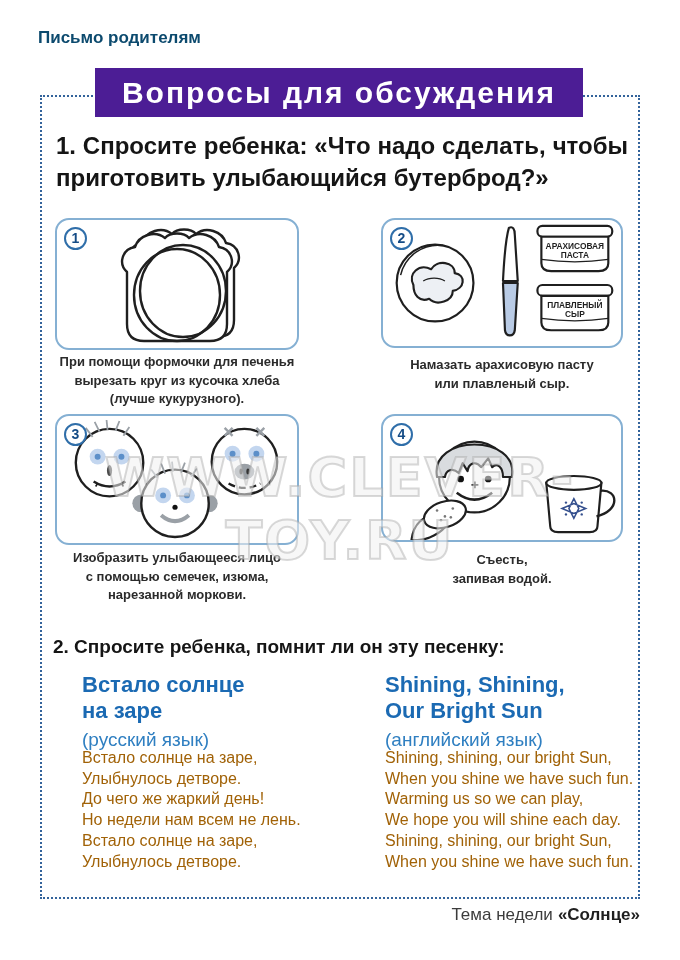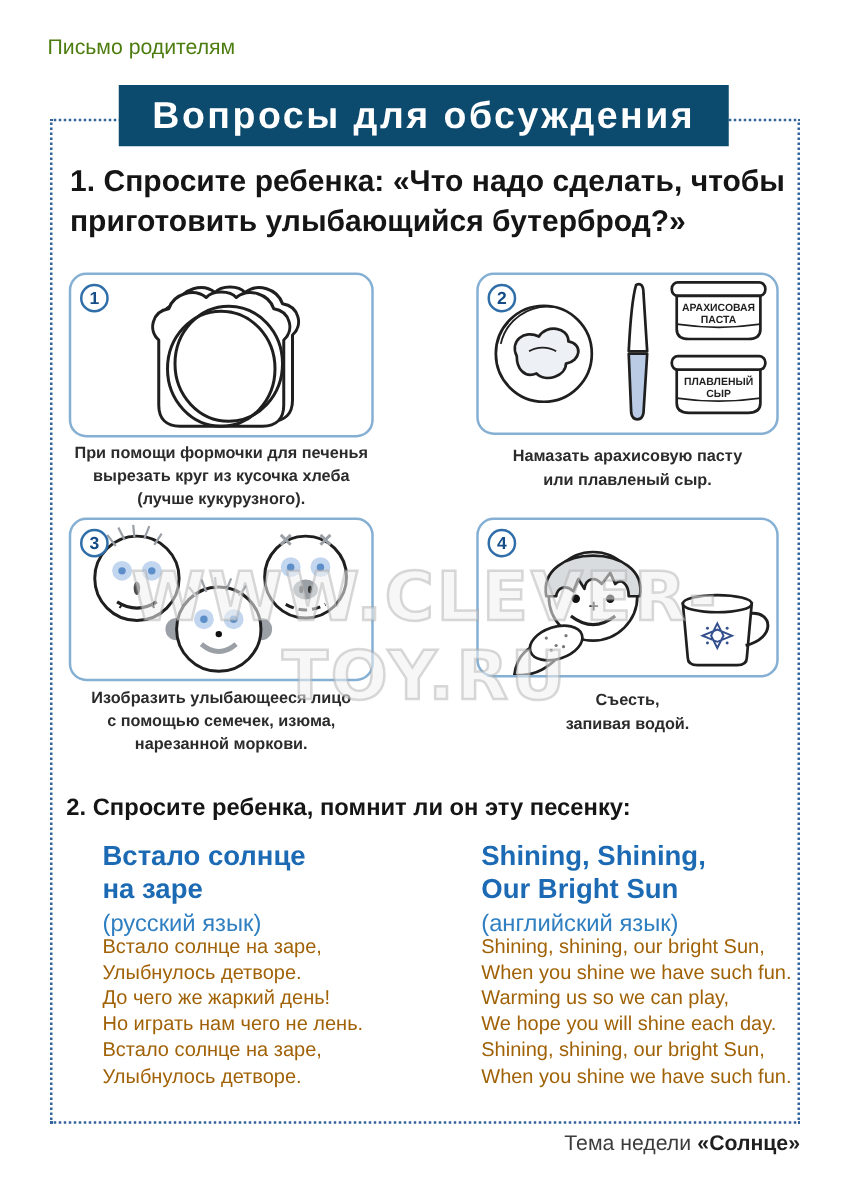--- a/index.html
+++ b/index.html
@@ -1,23 +1,23 @@
 <!DOCTYPE html>
 <html><head>
 <meta charset="utf-8">
 <style>
   html,body { margin:0; padding:0; background:#ffffff; }
   .page {
     position:relative; width:680px; height:960px; background:#ffffff;
     font-family:"Liberation Sans", sans-serif; overflow:hidden;
   }
-  .doc-header { position:absolute; left:38px; top:28px; font-size:17px; font-weight:normal; color:#4d7c0f; }
+  .doc-header { position:absolute; left:38px; top:28px; font-size:17px; font-weight:bold; color:#0c4a6e; }
   .frame { position:absolute; left:40px; top:95px; width:596px; height:800px; border:2px dotted #33639b; z-index:0; }
   .banner {
-    position:absolute; left:95px; top:68px; width:488px; height:49px; background:#0c4a6e;
+    position:absolute; left:95px; top:68px; width:488px; height:49px; background:#4c1d95;
     color:#ffffff; font-size:30px; font-weight:bold; letter-spacing:2px; text-align:center; line-height:49px; z-index:2;
   }
   .q1 { position:absolute; left:56px; top:130px; width:572px; margin:0; font-size:24px; font-weight:bold;
         color:#151515; text-align:justify; line-height:1.35; z-index:1; }
   .q2 { position:absolute; left:53px; top:636px; margin:0; font-size:19px; font-weight:bold; color:#151515; z-index:1; }
 
   .panel { position:absolute; border:2px solid #85b0d3; border-radius:14px; background:#fff; box-sizing:border-box; z-index:1; }
   #panel1 { left:55px;  top:218px; width:244px; height:132px; }
   #panel2 { left:381px; top:218px; width:242px; height:130px; }
   #panel3 { left:55px;  top:414px; width:244px; height:131px; }
@@ -209,21 +209,21 @@
   <div class="song-title" id="song-en">
     <span>Shining, Shining,</span>
     <span>Our Bright Sun</span>
     <span class="song-lang">(английский язык)</span>
   </div>
 
   <div class="lyrics" id="lyrics-ru">
     <div>Встало солнце на заре,</div>
     <div>Улыбнулось детворе.</div>
     <div>До чего же жаркий день!</div>
-    <div>Но играть нам чего не лень.</div>
+    <div>Но недели нам всем не лень.</div>
     <div>Встало солнце на заре,</div>
     <div>Улыбнулось детворе.</div>
   </div>
   <div class="lyrics" id="lyrics-en">
     <div>Shining, shining, our bright Sun,</div>
     <div>When you shine we have such fun.</div>
     <div>Warming us so we can play,</div>
     <div>We hope you will shine each day.</div>
     <div>Shining, shining, our bright Sun,</div>
     <div>When you shine we have such fun.</div>

